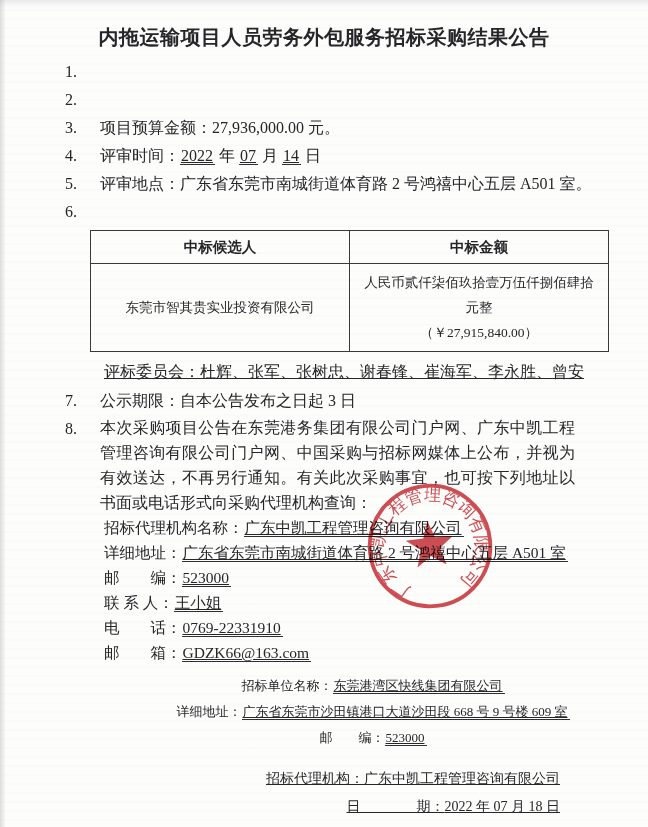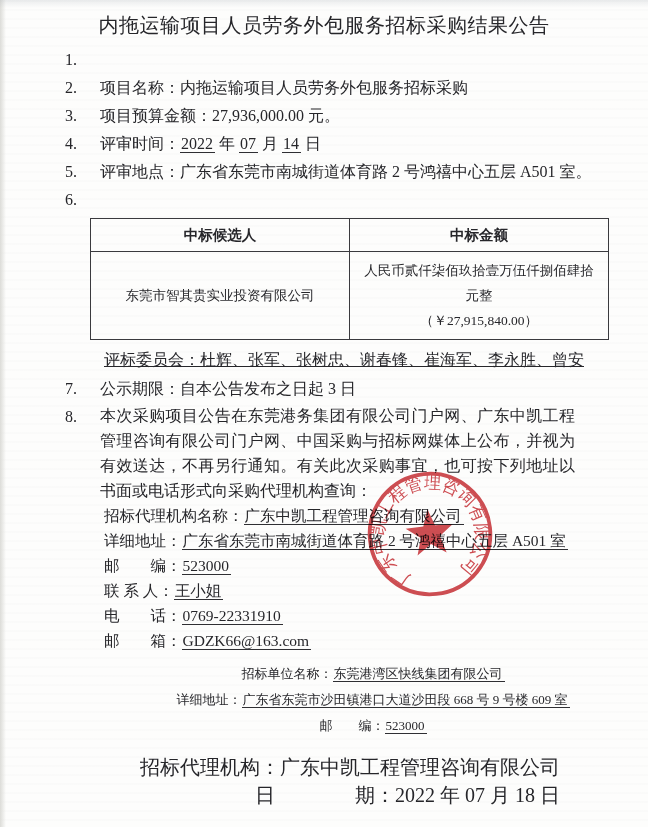--- a/index.html
+++ b/index.html
@@ -13,47 +13,47 @@
     font-family:"Liberation Serif","DejaVu Serif",serif;
     color:#26262a;
     overflow:hidden;
     box-sizing:border-box;
   }
   .left-band{position:absolute;left:0;top:0;bottom:0;width:6px;
     background:linear-gradient(90deg,#dcdcd8,rgba(255,255,255,0));}
   .top-band{position:absolute;left:0;top:0;right:0;height:8px;
     background:linear-gradient(180deg,rgba(150,158,168,.18),rgba(255,255,255,0));}
 
-  .title{padding-top:12px;text-align:center;font-size:20px;line-height:26px;font-weight:400;letter-spacing:.5px;}
+  .title{padding-top:24px;text-align:center;font-size:20px;line-height:26px;font-weight:700;letter-spacing:.5px;}
 
   .items{margin-top:8px;}
   .item{display:flex;line-height:28px;font-size:16px;}
   .item .num{width:35px;margin-left:65px;flex:none;}
   .item .content{flex:1;max-width:475px;}
   .nowrap{white-space:nowrap;}
   .para{text-align:justify;line-height:25px;}
 
-  .u{border-bottom:1px solid #2f2f33;padding:0 2px 0 1px;}
+  .u{border-bottom:1px solid #2f2f33;padding:0 2px 0 1px;text-decoration:underline;}
 
   table.result{border-collapse:collapse;margin:4px 0 6px 90px;width:519px;table-layout:fixed;}
   table.result td{border:1px solid #3a3a3e;text-align:center;vertical-align:middle;}
   td.th{height:30px;font-weight:700;font-size:14.5px;}
   td.bidder{width:46%;font-size:13.5px;}
   td.amount{width:54%;font-size:13.5px;padding:6px 12px;line-height:25px;}
 
   .committee{margin-left:104px;line-height:28px;font-size:16px;white-space:nowrap;text-decoration:underline;}
 
   .agency{margin-left:104px;margin-top:0;position:relative;}
   .agency .row{line-height:25px;font-size:15.5px;white-space:nowrap;}
   .agency .row.first{}
   .tenderer{margin-left:98px;margin-top:8px;}
   .tenderer .row{line-height:26px;font-size:13px;white-space:nowrap;text-align:center;}
 
   .footer{margin-top:14px;margin-right:88px;text-align:right;}
-  .footer .row{line-height:28px;font-size:20px;white-space:nowrap;}
+  .footer .row{line-height:28px;font-size:14px;white-space:nowrap;text-decoration:underline;}
 
   .stamp{
     position:absolute;left:258px;top:-36px;width:136px;height:134px;
     color:var(--stamp-color,#c9353b);
     opacity:.88;mix-blend-mode:multiply;
     transform:rotate(-6deg);
     pointer-events:none;
   }
 </style>
 </head>
@@ -66,21 +66,20 @@
   <div class="title">内拖运输项目人员劳务外包服务招标采购结果公告</div>
 
   <div class="items">
 
     <div class="item">
       <span class="num">1.</span>
     </div>
 
     <div class="item">
       <span class="num">2.</span>
-      <span class="content nowrap"><span>项目名称：</span><span>内拖运输项目人员劳务外包服务招标采购</span></span>
     </div>
 
     <div class="item">
       <span class="num">3.</span>
       <span class="content nowrap"><span>项目预算金额：</span><span>27,936,000.00 元。</span></span>
     </div>
 
     <div class="item">
       <span class="num">4.</span>
       <span class="content nowrap">

